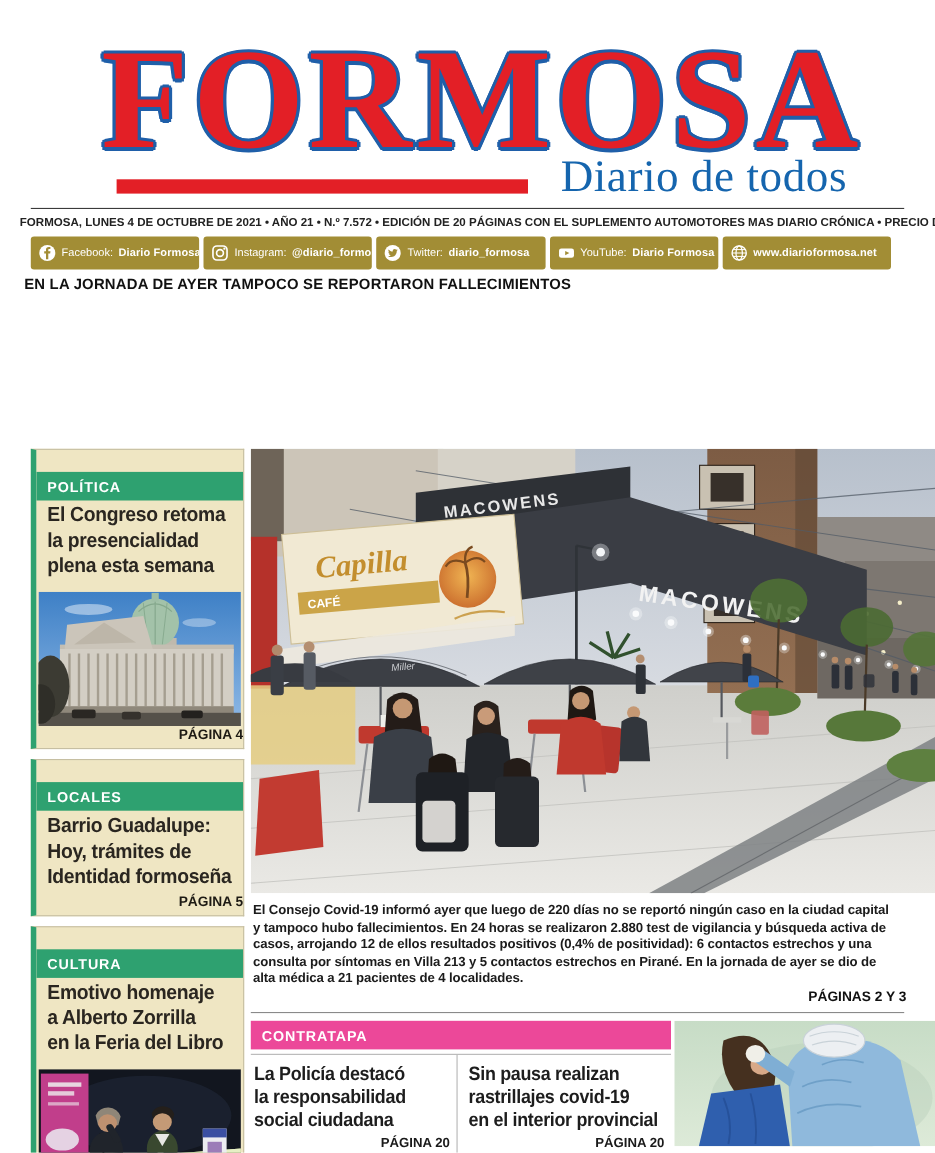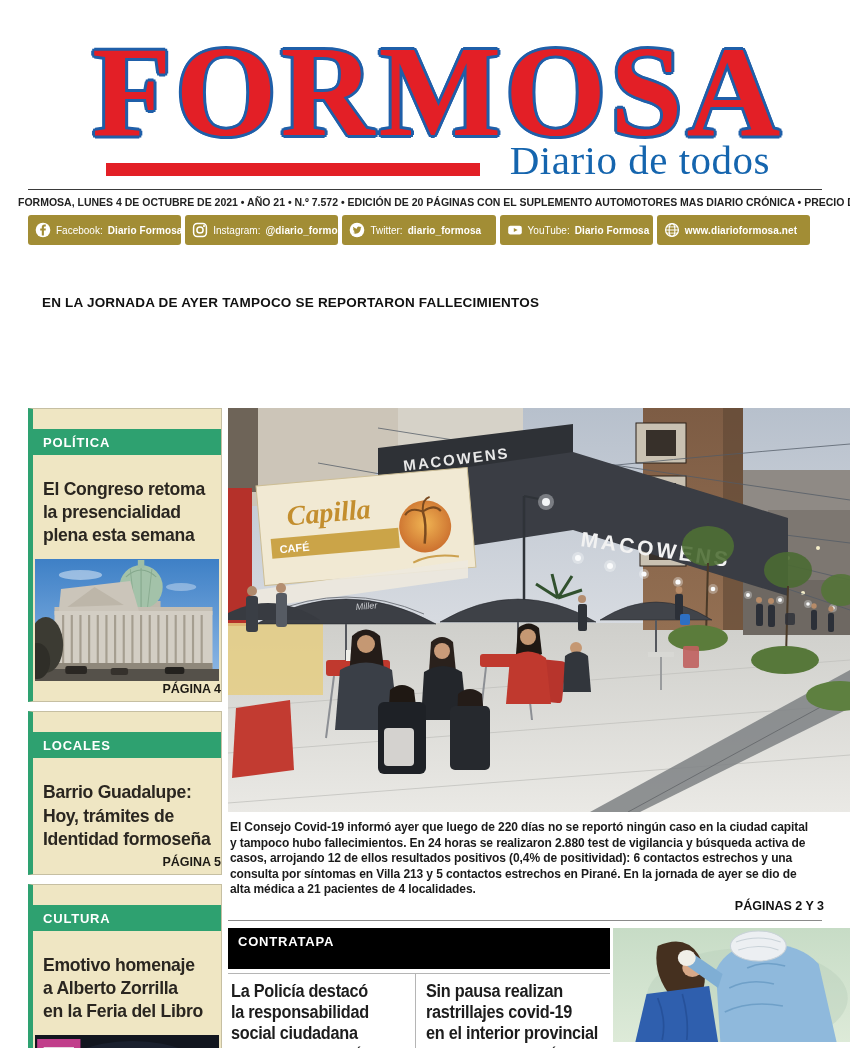--- a/index.html
+++ b/index.html
@@ -22,50 +22,50 @@
 
   
   .social-bar{position:absolute;left:28px;right:40px;top:215px;height:30px;display:flex;gap:4px;}
   .social-cell{flex:1;background:#A28D35;border-radius:3px;display:flex;align-items:center;
     gap:5px;padding:0 7px;color:#fff;font-size:10px;white-space:nowrap;overflow:hidden;}
   .social-cell svg{flex:0 0 auto;}
   .social-net{font-weight:normal;}
   .social-handle{font-weight:bold;letter-spacing:0.1px;}
 
   
-  .kicker{position:absolute;left:42px;top:251px;font-size:13.5px;font-weight:bold;color:#111;letter-spacing:0.2px;margin-top:44px;}
+  .kicker{position:absolute;left:22px;top:251px;font-size:13.5px;font-weight:bold;color:#111;letter-spacing:0.2px;}
   .headline{position:absolute;left:27px;top:266px;width:810px;color:#161616;font-weight:bold;}
   .headline .hline{display:block;white-space:nowrap;font-size:56px;line-height:1.13;
     letter-spacing:-1px;transform:scaleX(0.9);transform-origin:0 0;}
 
   
   .sidebar{position:absolute;left:28px;top:408px;width:194px;}
   .card{position:relative;margin-bottom:9px;background:#EFE6C3;border:1px solid #C6BFA2;
         border-left:5px solid #2EA170;box-sizing:border-box;overflow:hidden;}
   .card-header{background:#2EA170;color:#fff;font-weight:bold;font-size:13px;
         letter-spacing:0.8px;padding:6px 10px 5px;margin-top:20px;}
-  .card-body{padding:22px 8px 4px 10px;}
+  .card-body{padding:1px 8px 4px 10px;}
   .card-headline{font-size:18.5px;line-height:1.25;color:#2A2620;font-weight:bold;letter-spacing:-0.3px;}
   .card-headline .cond{display:block;white-space:nowrap;transform:scaleX(0.95);transform-origin:0 0;}
   .card-photo{margin:9px 2px 0 2px;line-height:0;}
   .card-photo svg{width:100%;}
   .card-page{text-align:right;font-size:12.5px;font-weight:bold;color:#1d1a14;padding:1px 0 5px 0;}
 
   
   .main{position:absolute;left:228px;top:408px;width:622px;}
   .main-photo{width:622px;height:404px;line-height:0;}
   .caption-wrap{padding:8px 4px 0 2px;}
   .caption{width:586px;font-size:12px;line-height:1.3;font-weight:bold;color:#1b1b1b;letter-spacing:-0.1px;}
   .pages-ref{width:594px;text-align:right;font-size:12.5px;font-weight:bold;color:#111;margin-top:1px;}
   .main-divider{width:594px;border:none;border-top:1px solid #8a8a8a;margin:7px 0 7px 0;}
 
   .contratapa{display:flex;align-items:flex-start;}
   .ct-left{width:382px;}
-  .ct-bar{background:#000000;color:#fff;font-weight:bold;font-size:13px;letter-spacing:0.8px;
-          padding:6px 10px 20px;box-sizing:border-box;}
+  .ct-bar{background:#ec4899;color:#fff;font-weight:bold;font-size:13px;letter-spacing:0.8px;
+          padding:6px 10px 5px;box-sizing:border-box;}
   .ct-stories{display:flex;margin-top:4px;border-top:1px solid #b5b5b5;border-bottom:1px solid #b5b5b5;}
   .ct-story{flex:1;padding:7px 6px 4px 3px;overflow:hidden;}
   .ct-story + .ct-story{border-left:1px solid #b5b5b5;padding-left:10px;}
   .ct-headline{font-size:17.5px;line-height:1.2;font-weight:bold;color:#1d1d1d;letter-spacing:-0.3px;}
   .ct-headline .cond{display:block;white-space:nowrap;transform:scaleX(0.93);transform-origin:0 0;}
   .ct-page{text-align:right;font-size:12px;font-weight:bold;margin-top:3px;}
   .ct-photo{width:237px;margin-left:3px;line-height:0;}
 </style>
 </head>
 <body>

